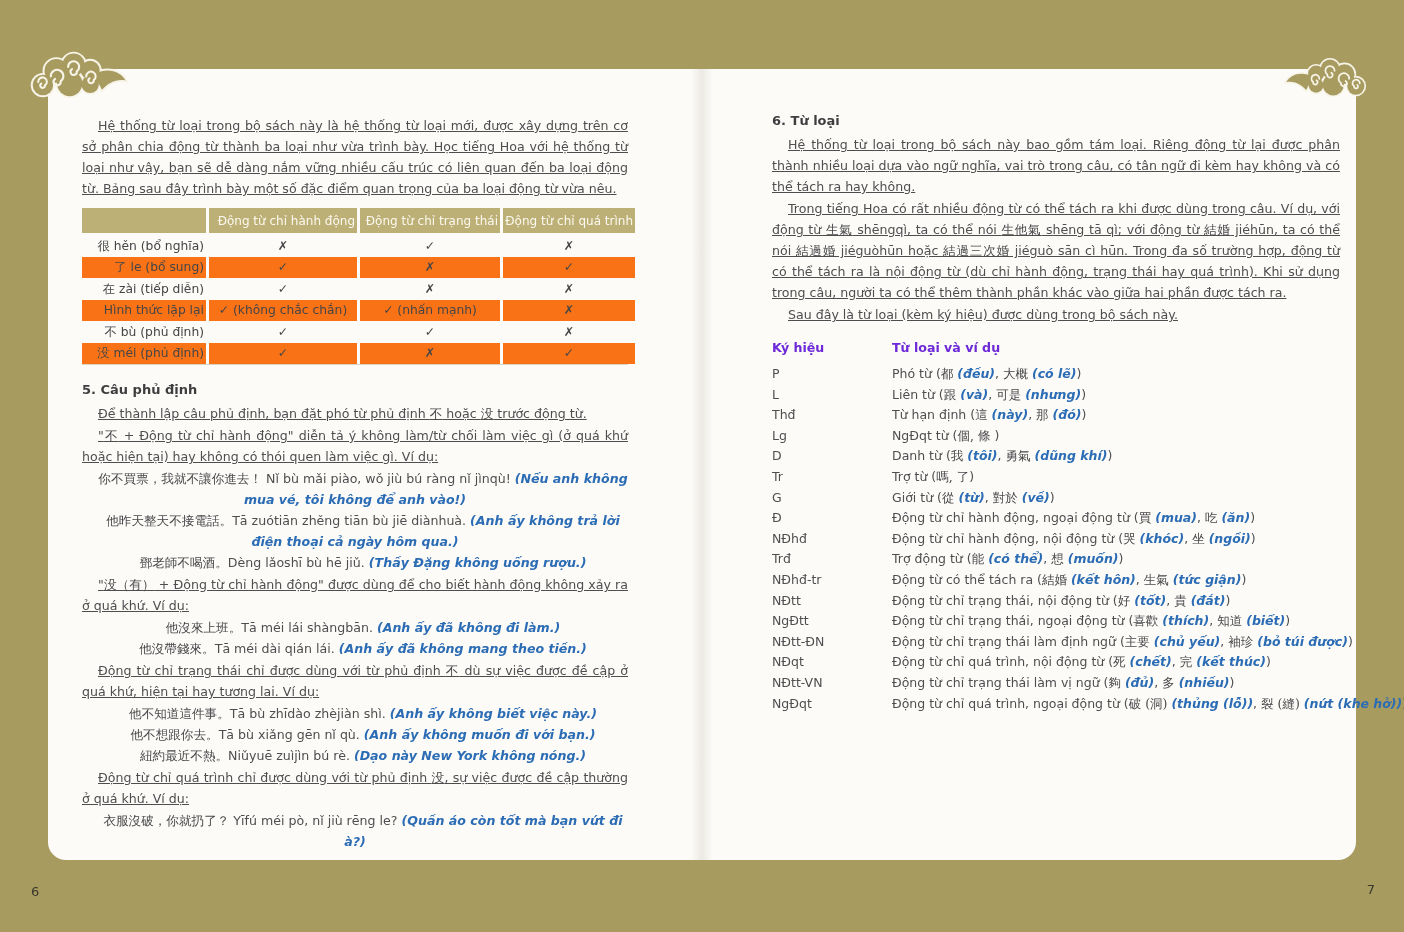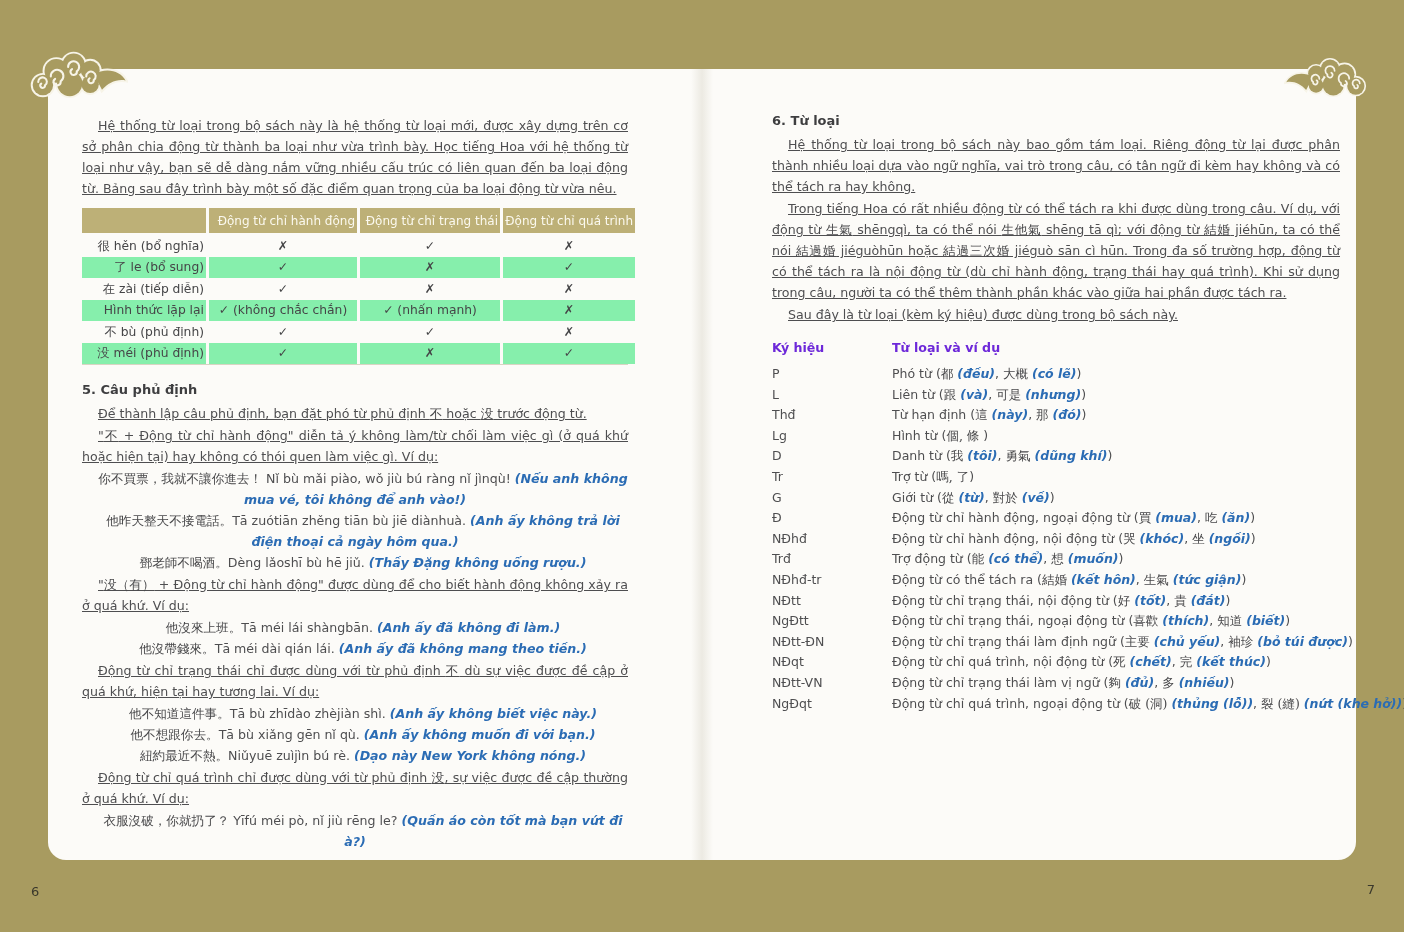--- a/index.html
+++ b/index.html
@@ -44,21 +44,21 @@
   .trow.head .cell{
     background:#bdb077;color:#fbf9ef;font-size:12px;font-weight:500;
     text-align:right;padding:6px 2px 5px;
   }
   .cell{box-sizing:border-box;}
   .trow.body .cell{
     font-size:12.3px;color:#454547;text-align:center;padding:2.5px 2px;
     line-height:16.5px;
   }
   .trow.body .cell.lbl{text-align:right;padding-left:8px;}
-  .trow.stripe .cell{background:#86efac;}
+  .trow.stripe .cell{background:#f97316;}
   .mk-check{font-weight:400;}
   .mk-x{font-weight:700;}
 
   
   .symhead{
     display:grid;grid-template-columns:120px 1fr;
     font-size:12.6px;font-weight:700;color:#6d28d9;margin:15px 0 9px;
   }
   .symrow{
     display:grid;grid-template-columns:120px 1fr;
@@ -169,21 +169,21 @@
         <div class="symrow">
           <span class="sym">L</span>
           <span class="desc"><span class="seg-n">Liên từ (</span><span class="seg-cjk">跟 </span><span class="seg-vi">(và)</span><span class="seg-n">, </span><span class="seg-cjk">可是 </span><span class="seg-vi">(nhưng)</span><span class="seg-n">)</span></span>
         </div>
         <div class="symrow">
           <span class="sym">Thđ</span>
           <span class="desc"><span class="seg-n">Từ hạn định (</span><span class="seg-cjk">這 </span><span class="seg-vi">(này)</span><span class="seg-n">, </span><span class="seg-cjk">那 </span><span class="seg-vi">(đó)</span><span class="seg-n">)</span></span>
         </div>
         <div class="symrow">
           <span class="sym">Lg</span>
-          <span class="desc"><span class="seg-n">Hình từ (</span><span class="seg-cjk">個, 條</span><span class="seg-n"> )</span></span>
+          <span class="desc"><span class="seg-n">NgĐqt từ (</span><span class="seg-cjk">個, 條</span><span class="seg-n"> )</span></span>
         </div>
         <div class="symrow">
           <span class="sym">D</span>
           <span class="desc"><span class="seg-n">Danh từ (</span><span class="seg-cjk">我 </span><span class="seg-vi">(tôi)</span><span class="seg-n">, </span><span class="seg-cjk">勇氣 </span><span class="seg-vi">(dũng khí)</span><span class="seg-n">)</span></span>
         </div>
         <div class="symrow">
           <span class="sym">Tr</span>
           <span class="desc"><span class="seg-n">Trợ từ (</span><span class="seg-cjk">嗎, 了</span><span class="seg-n">)</span></span>
         </div>
         <div class="symrow">

